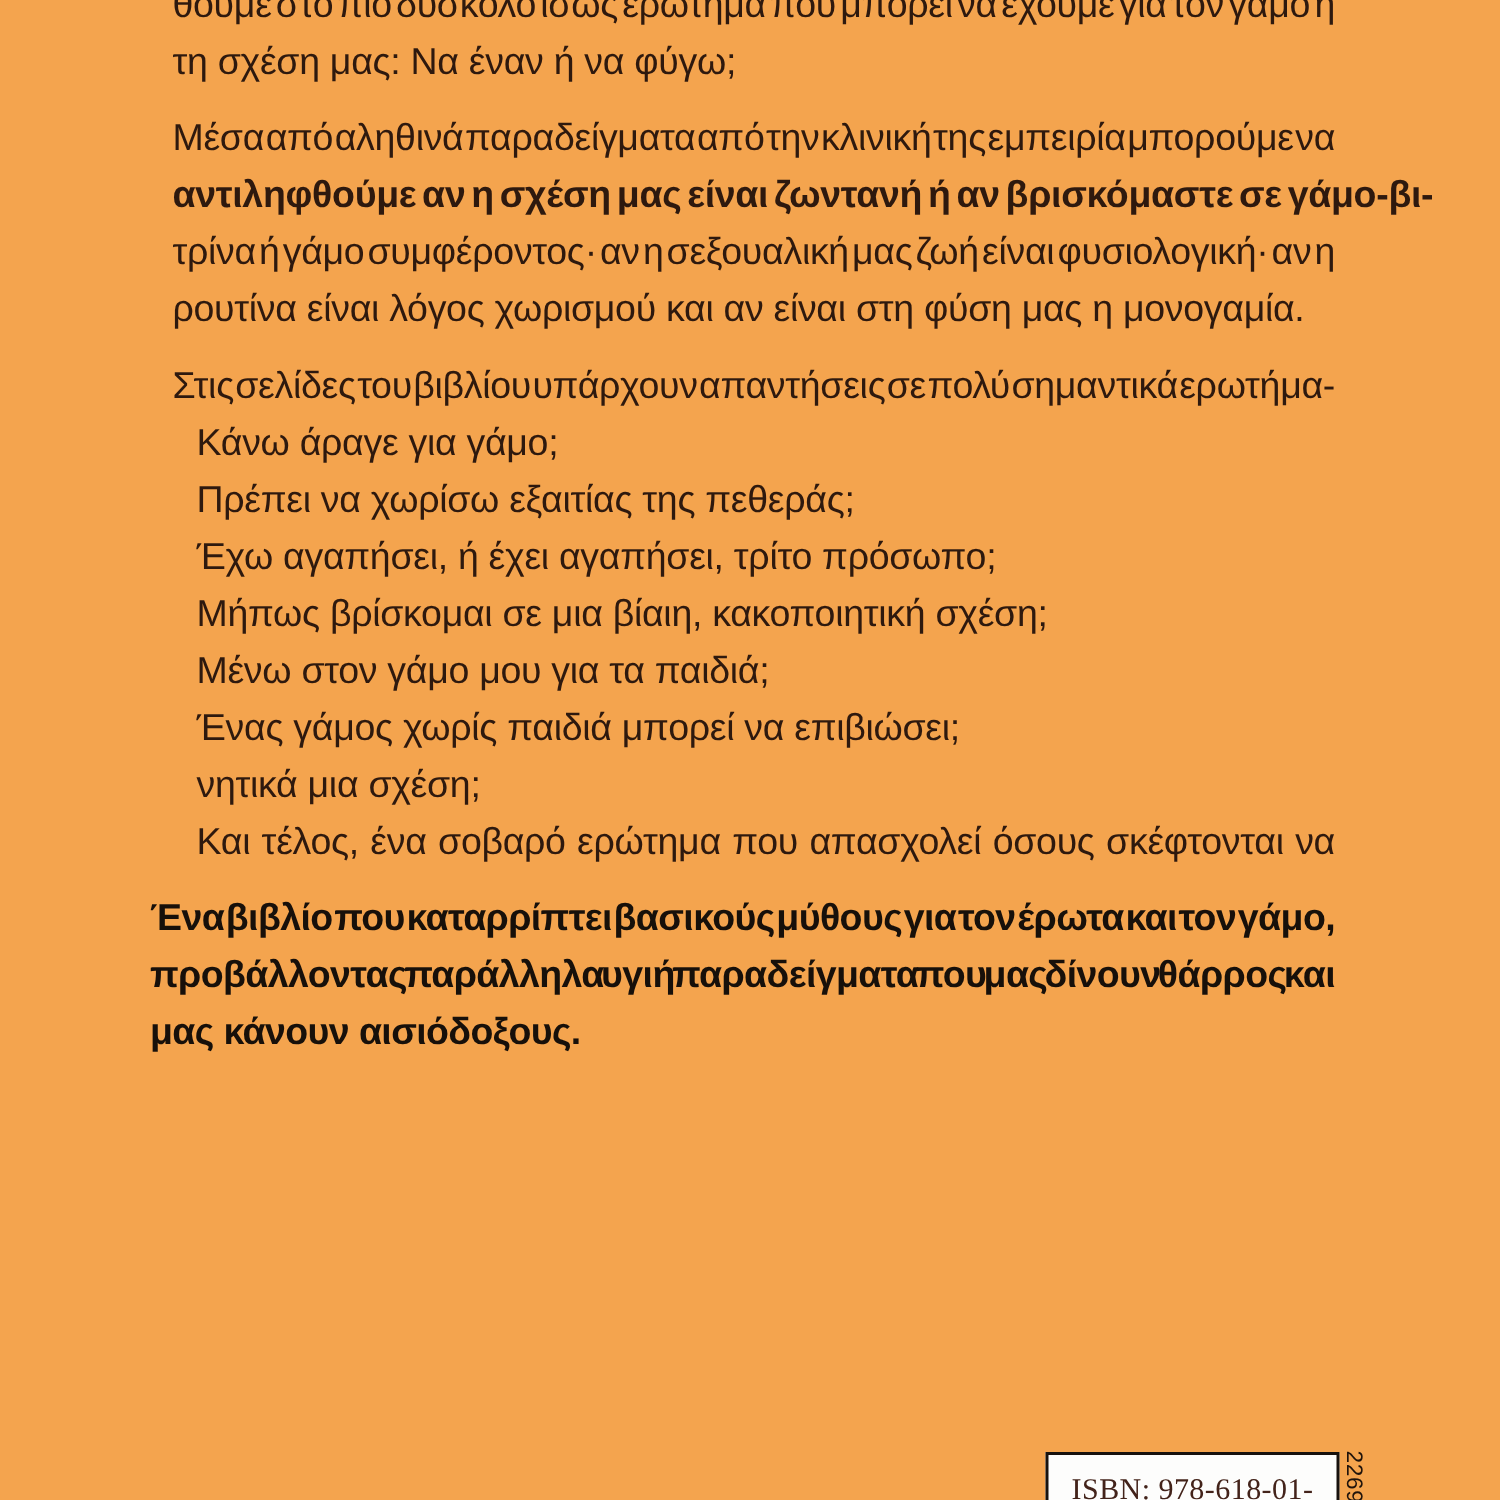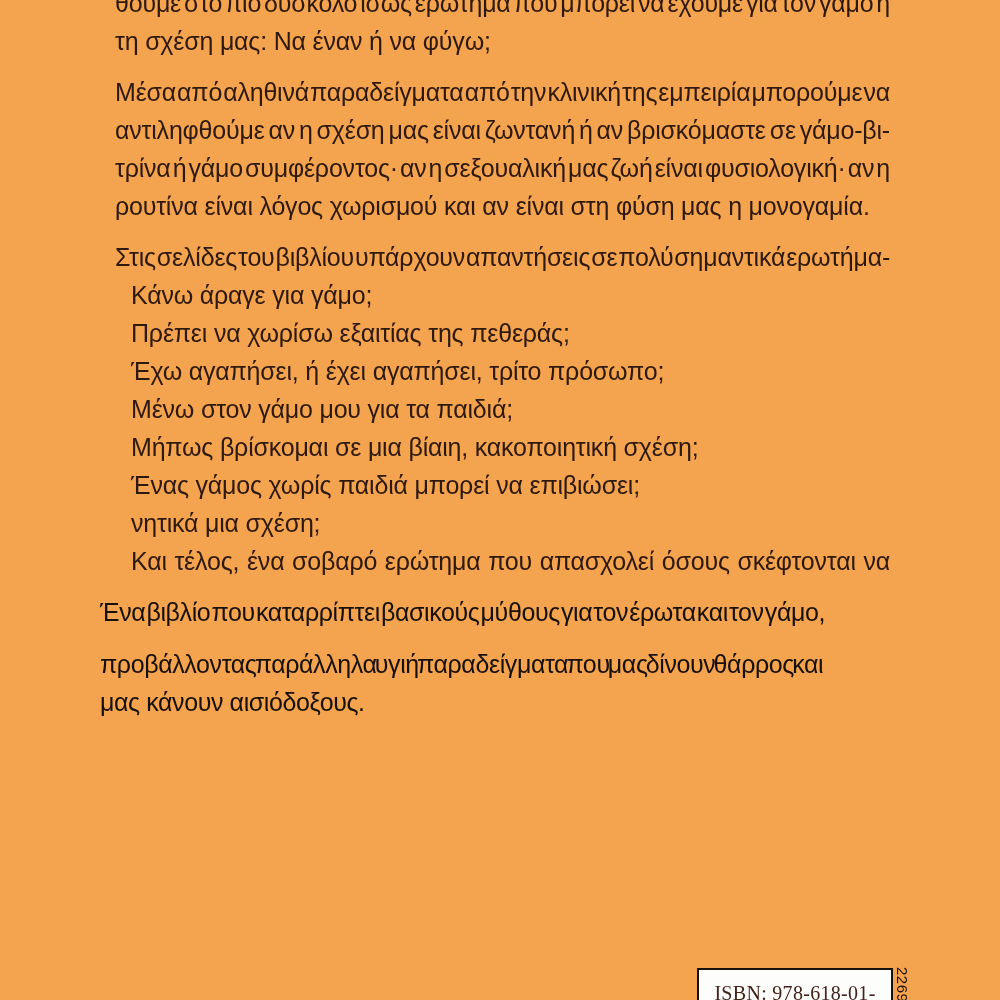--- a/index.html
+++ b/index.html
@@ -27,21 +27,21 @@
     letter-spacing: -0.2px;
     color: #2E190E;
   }
   .block { margin: 0; }
   .block.paragraph, .block.paragraph-bold { margin-top: 13px; }
   .block:first-child { margin-top: 0; }
   .block.question { padding-left: 16px; }
   .block.paragraph-bold {
     margin-left: -15px;
     width: 790px;
-    font-weight: normal;
+    font-weight: bold;
     color: #17100A;
     letter-spacing: -0.4px;
   }
   .line { white-space: nowrap; }
   .isbn-box {
     position: absolute;
     left: 697px;
     top: 968px;
     width: 196px;
     height: 46px;
@@ -72,54 +72,54 @@
 <body>
 
 <div class="cover" style="background: rgb(244, 164, 78);">
   <div class="text-col" style="color: rgb(46, 25, 14);">
       <div class="block paragraph">
         <div class="line fill" style="word-spacing: -3.86px;"><span>θούμε στο πιο δύσκολο ίσως ερώτημα που μπορεί να έχουμε για τον γάμο ή</span></div>
         <div class="line"><span>τη σχέση μας: Να έναν ή να φύγω;</span></div>
       </div>
       <div class="block paragraph">
         <div class="line fill" style="word-spacing: -5.71px;"><span>Μέσα από αληθινά παραδείγματα από την κλινική της εμπειρία μπορούμε να</span></div>
-        <div class="line fill" style="word-spacing: -2.86px;"><span>αντιληφθούμε αν η σχέση μας είναι ζωντανή ή αν βρισκόμαστε σε γάμο-βι-</span></div>
+        <div class="line fill" style="word-spacing: -2.86px; font-weight: bold;"><span>αντιληφθούμε αν η σχέση μας είναι ζωντανή ή αν βρισκόμαστε σε γάμο-βι-</span></div>
         <div class="line fill" style="word-spacing: -4.67px;"><span>τρίνα ή γάμο συμφέροντος· αν η σεξουαλική μας ζωή είναι φυσιολογική· αν η</span></div>
         <div class="line"><span>ρουτίνα είναι λόγος χωρισμού και αν είναι στη φύση μας η μονογαμία.</span></div>
       </div>
       <div class="block paragraph">
         <div class="line fill" style="word-spacing: -5.84px;"><span>Στις σελίδες του βιβλίου υπάρχουν απαντήσεις σε πολύ σημαντικά ερωτήμα-</span></div>
       </div>
       <div class="block question">
         <div class="line"><span>Κάνω άραγε για γάμο;</span></div>
       </div>
       <div class="block question">
         <div class="line"><span>Πρέπει να χωρίσω εξαιτίας της πεθεράς;</span></div>
       </div>
       <div class="block question">
         <div class="line"><span>Έχω αγαπήσει, ή έχει αγαπήσει, τρίτο πρόσωπο;</span></div>
       </div>
       <div class="block question">
-        <div class="line"><span>Μένω στον γάμο μου για τα παιδιά;</span></div>
+        <div class="line"><span>Μήπως βρίσκομαι σε μια βίαιη, κακοποιητική σχέση;</span></div>
       </div>
       <div class="block question">
-        <div class="line"><span>Μήπως βρίσκομαι σε μια βίαιη, κακοποιητική σχέση;</span></div>
+        <div class="line"><span>Μένω στον γάμο μου για τα παιδιά;</span></div>
       </div>
       <div class="block question">
         <div class="line"><span>Ένας γάμος χωρίς παιδιά μπορεί να επιβιώσει;</span></div>
       </div>
       <div class="block question">
         <div class="line"><span>νητικά μια σχέση;</span></div>
       </div>
       <div class="block question">
         <div class="line fill" style="word-spacing: 0.89px;"><span>Και τέλος, ένα σοβαρό ερώτημα που απασχολεί όσους σκέφτονται να</span></div>
       </div>
       <div class="block paragraph-bold" style="color: rgb(23, 16, 10);">
         <div class="line fill" style="word-spacing: -5.42px;"><span>Ένα βιβλίο που καταρρίπτει βασικούς μύθους για τον έρωτα και τον γάμο,</span></div>
-        <div class="line fill" style="word-spacing: -8.34px; margin-top: 14px;"><span>προβάλλοντας παράλληλα υγιή παραδείγματα που μας δίνουν θάρρος και</span></div>
+        <div class="line fill" style="word-spacing: -8.34px;"><span>προβάλλοντας παράλληλα υγιή παραδείγματα που μας δίνουν θάρρος και</span></div>
         <div class="line"><span>μας κάνουν αισιόδοξους.</span></div>
       </div>
     </div>
   <div class="isbn-box">
     <span class="isbn-label">ISBN: 978-618-01-2837-6</span>
   </div>
   <div class="print-code">2269</div>
 </div>
 
 </body></html>

